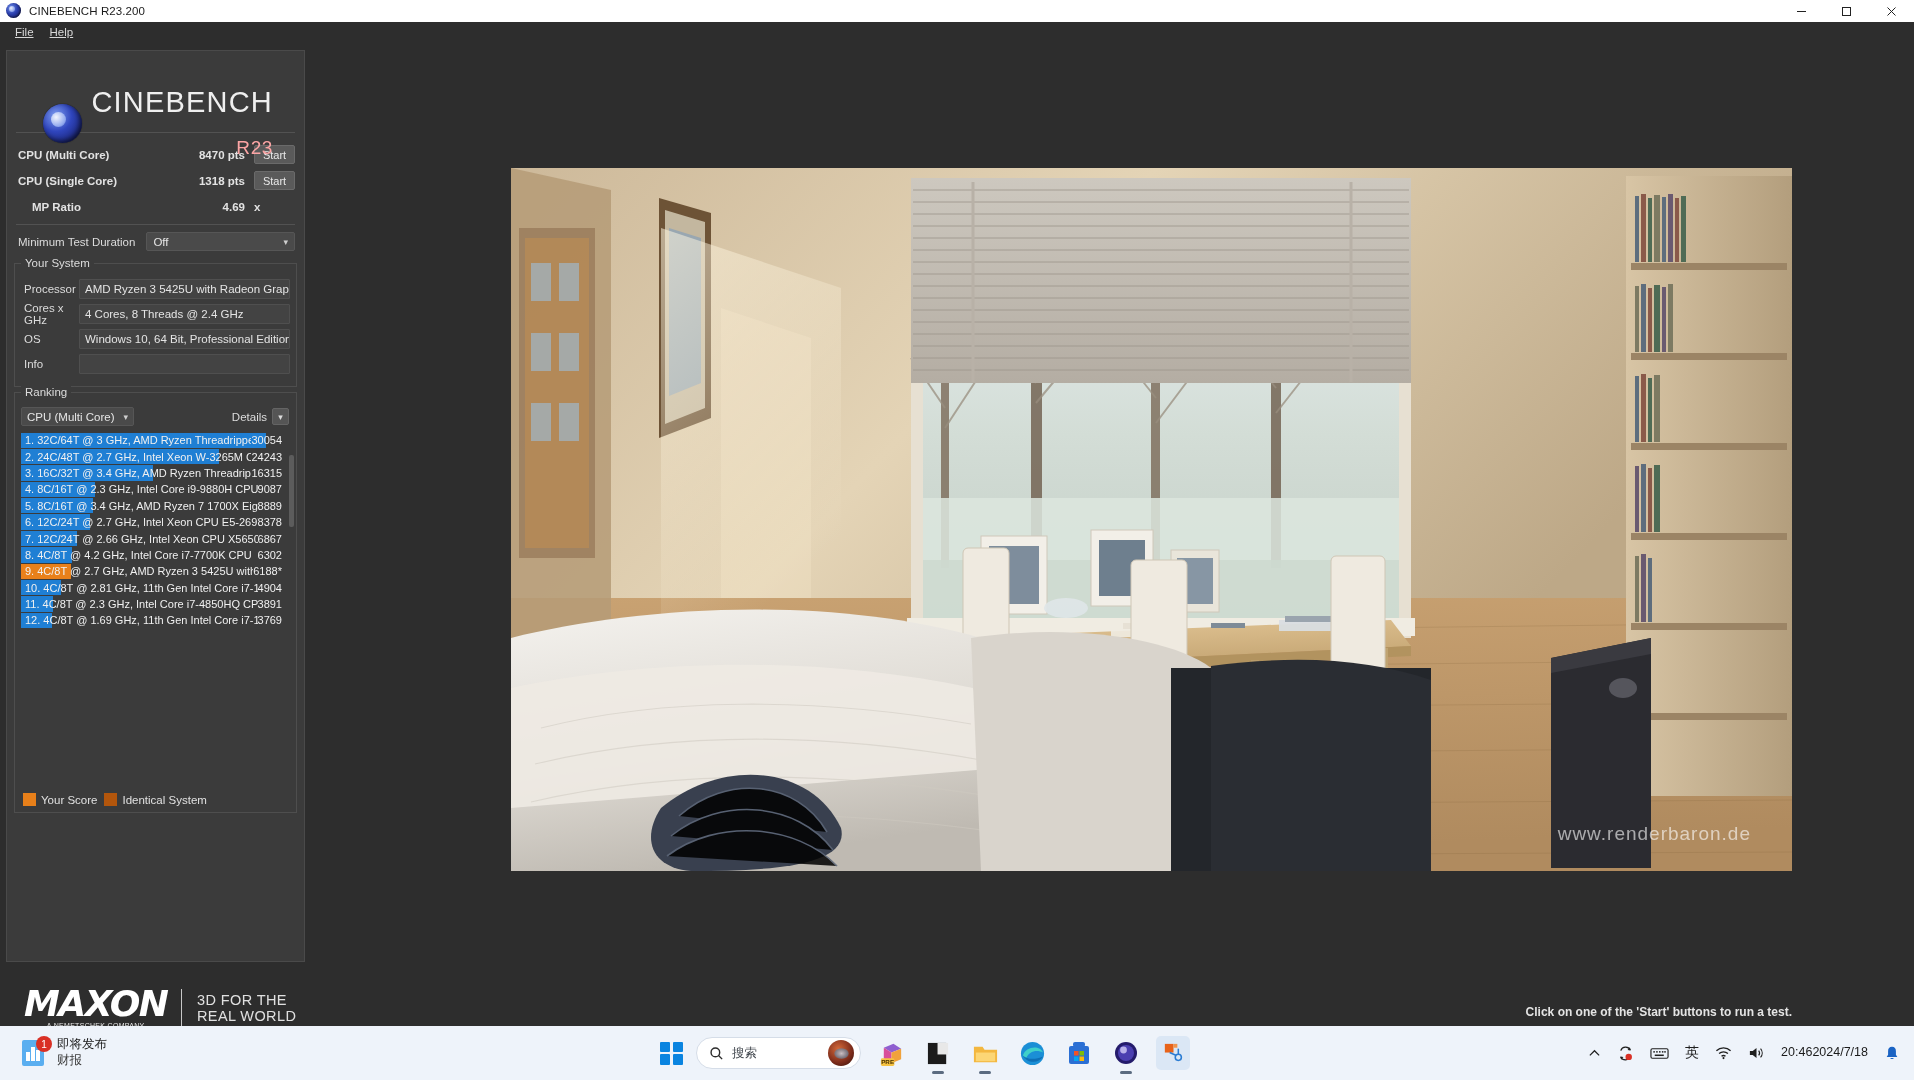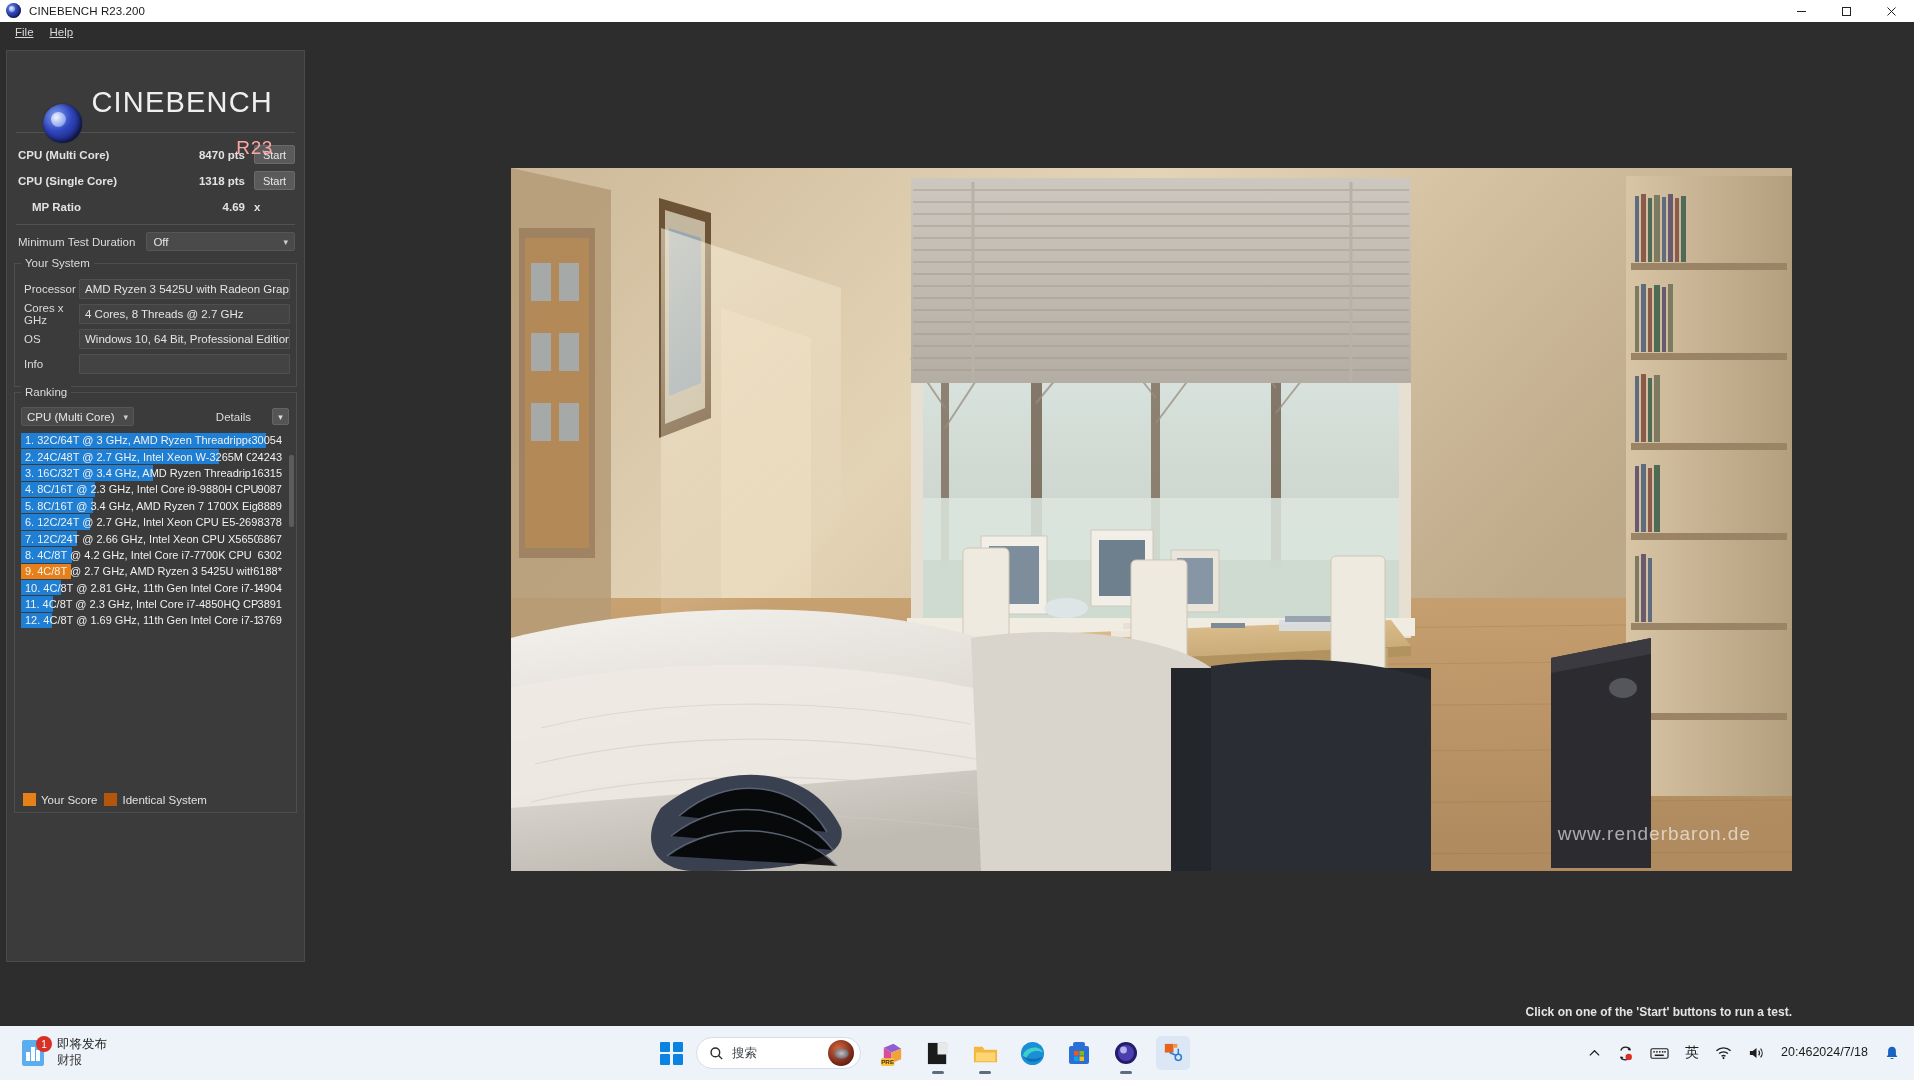--- a/index.html
+++ b/index.html
@@ -118,21 +118,21 @@
   }
 
   
   .rank-box { margin: 5px 7px 0 7px; border: 1px solid #4e4e4e; position: relative; padding: 14px 0 6px 0; height: 421px; }
   .rank-head { display: flex; align-items: center; padding: 0 7px 6px 6px; }
   .rank-select {
     width: 113px; height: 19px; background: #4a4a4a; border: 1px solid #565656; border-radius: 2px;
     display: flex; align-items: center; padding: 0 5px; font-size: 11.5px; color: #e6e6e6; cursor: pointer;
   }
   .rank-select .chev { margin-left: auto; font-size: 9px; color: #cfcfcf; }
-  .details-wrap { margin-left: auto; display: flex; align-items: center; gap: 21px; }
+  .details-wrap { margin-left: auto; display: flex; align-items: center; gap: 5px; }
   .details-label { font-size: 11.5px; color: #dcdcdc; }
   .details-btn {
     width: 17px; height: 17px; background: #555; border: 1px solid #646464; border-radius: 2px;
     display: flex; align-items: center; justify-content: center; font-size: 9px; color: #dcdcdc; cursor: pointer;
   }
 
   .rank-list { position: relative; height: 372px; overflow: hidden; }
   .rank-row {
     position: relative; height: 16.4px; display: flex; align-items: center;
     font-size: 11px; color: #f0f0f0; margin: 0 6px 0 6px;
@@ -309,21 +309,21 @@
 
     <div class="groupbox">
       <div class="group-title">Your System</div>
 
       <div class="field-row">
         <div class="field-label">Processor</div>
         <div class="field-input">AMD Ryzen 3 5425U with Radeon Graphics</div>
       </div>
       <div class="field-row">
         <div class="field-label">Cores x GHz</div>
-        <div class="field-input">4 Cores, 8 Threads @ 2.7 GHz</div>
+        <div class="field-input">4 Cores, 8 Threads @ 2.4 GHz</div>
       </div>
       <div class="field-row">
         <div class="field-label">OS</div>
         <div class="field-input">Windows 10, 64 Bit, Professional Edition (build 2263</div>
       </div>
       <div class="field-row">
         <div class="field-label">Info</div>
         <div class="field-input"></div>
       </div>
     </div>
@@ -415,20 +415,28 @@
           <span class="legend-text">Your Score</span>
         </div>
         <div class="legend-item">
           <span class="swatch ident"></span>
           <span class="legend-text">Identical System</span>
         </div>
       </div>
     </div>
   </div>
 
+  <div class="brand">
+    <div class="maxon-wrap">
+      <div class="maxon">MAXON</div>
+      <div class="maxon-sub">A NEMETSCHEK COMPANY</div>
+    </div>
+    <div class="brand-sep"></div>
+    <div class="brand-tag">3D FOR THE REAL WORLD</div>
+  </div>
 
   <div class="viewport">
     <svg width="1281" height="703" viewBox="0 0 1281 703" preserveAspectRatio="none">
       <defs>
         <linearGradient id="wallG" x1="0" y1="0" x2="1" y2="0.35">
           <stop offset="0%" stop-color="#cdb99a"></stop>
             <stop offset="45%" stop-color="#e4d4b6"></stop>
           <stop offset="100%" stop-color="#bda887"></stop>
         </linearGradient>
         <linearGradient id="floorG" x1="0" y1="0" x2="0.2" y2="1">

